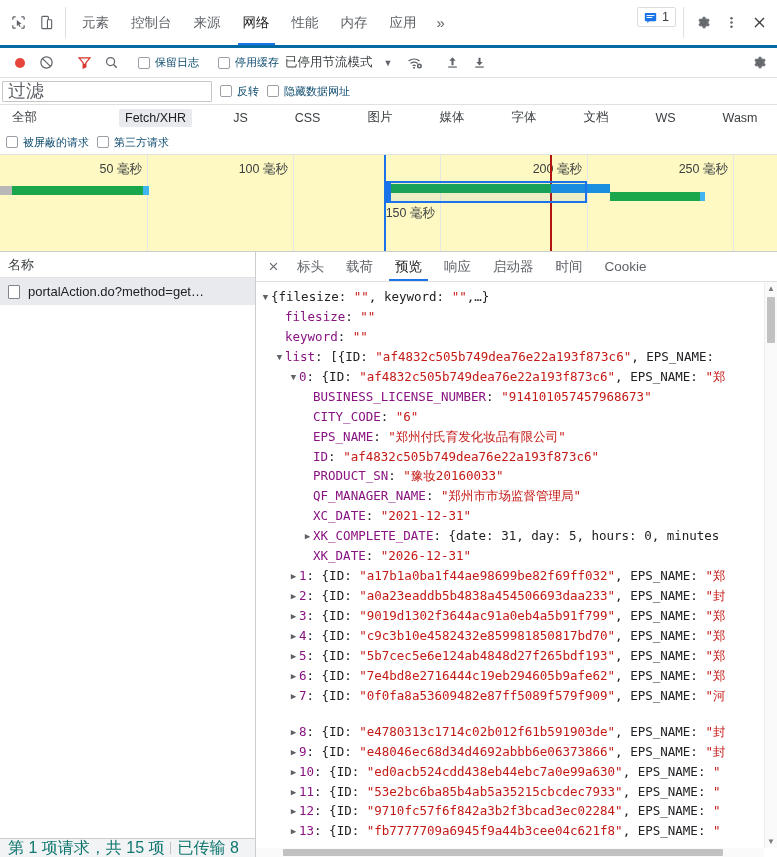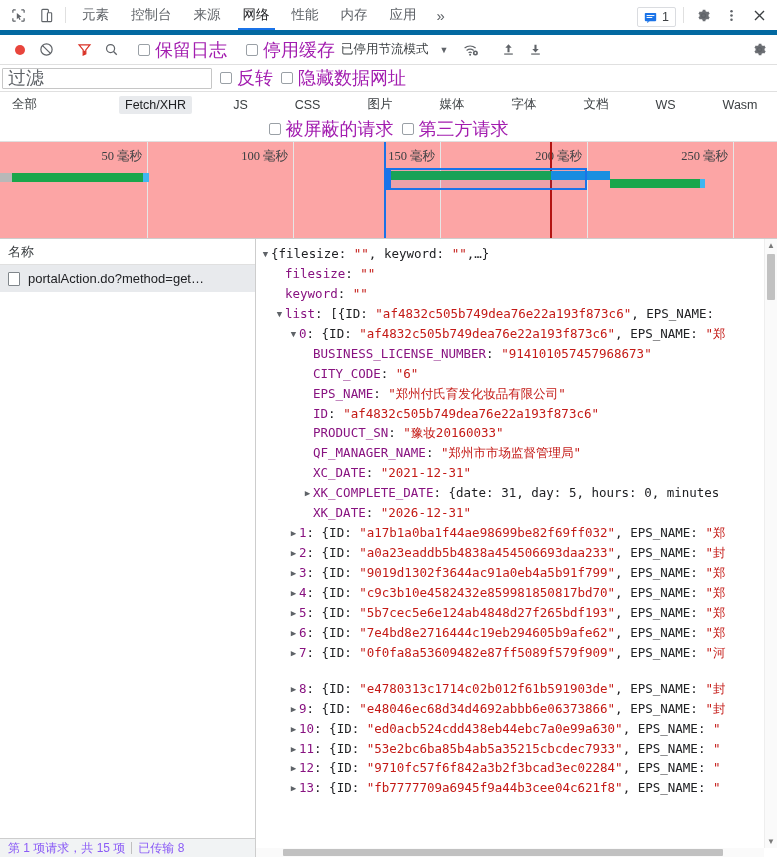--- a/index.html
+++ b/index.html
@@ -10,24 +10,24 @@
     background: #ffffff;
     font-family: "Liberation Sans", sans-serif;
     font-size: 12px;
     color: #3c4043;
     -webkit-font-smoothing: antialiased;
   }
   .devtools { width: 777px; height: 857px; display: flex; flex-direction: column; background:#fff; }
 
   
   .maintabs {
-    height: 35px; min-height:35px;
+    height: 48px; min-height:35px;
     display: flex; align-items: stretch;
     background: #ffffff;
-    border-bottom: 5px solid #0369a1;
+    border-bottom: 3px solid #0369a1;
     padding-left: 4px;
   }
   .tb-icon {
     width: 28px; display:flex; align-items:center; justify-content:center;
     cursor: pointer;
   }
   .vsep { width:1px; background:#e0e0e0; margin: 7px 5px; }
   .maintab {
     display:flex; align-items:center; justify-content:center;
     padding: 0 11px; font-size: 13.5px; color:#5f6368;
@@ -54,21 +54,21 @@
     display:flex; align-items:center;
     background:#ffffff; border-bottom:1px solid #e0e0e0;
     padding-left: 6px; gap: 0px;
   }
   .tb2 { width:27px; height:26px; display:flex;align-items:center;justify-content:center; cursor:pointer;}
   .chk { display:flex; align-items:center; gap:5px; cursor:pointer; white-space:nowrap; padding:0 6px 0 2px;}
   .chkbox {
     width:12px;height:12px;border:1px solid #9aa0a6; border-radius:2px; background:#fff;
     display:inline-block; flex:0 0 auto;
   }
-  .chk .lbl { font-size:18px; color:#a21caf; }
+  .chk .lbl { font-size:11px; color:#0c4a6e; }
   .plain-lbl { font-size:12.5px; color:#3c4043; white-space:nowrap; padding-right:2px;}
   .caret { font-size:9px; color:#5f6368; padding:0 9px; cursor:pointer; }
 
   
   .filterrow {
     height: 27px; min-height:27px;
     display:flex; align-items:center;
     border-bottom:1px solid #e0e0e0; background:#fff;
   }
   .filterinput {
@@ -79,35 +79,34 @@
   }
   .filterinput::placeholder { color:#5f6368; }
 
   
   .typerow {
     height: 25px; min-height:25px; display:flex; align-items:center;
     padding-left: 6px; background:#fff;gap:35px;
   }
   .typerow2 {
     height: 25px; min-height:25px; display:flex; align-items:center;
-    padding-left: 6px; background:#fff; border-bottom:1px solid #e0e0e0;justify-content:center;
+    padding-left: 6px; background:#fff; border-bottom:1px solid #e0e0e0;
   }
   .typechip {
     font-size:12.5px; color:#3c4043; padding: 2px 6px; border-radius:2px;
     cursor:pointer; white-space:nowrap;
   }
   .typechip.sel { background:#e8eaed; color:#202124; }
   .tsep { width:1px; height:14px; background:#e0e0e0; margin:0 3px; }
 
   
   .overview {
     height: 97px; min-height:97px; position: relative;
-    background:#fca5a5; border-bottom:1px solid #cdcdcd;
+    background:#fef9c3; border-bottom:1px solid #cdcdcd;
     overflow:hidden;
-    font-family:Liberation Serif, serif;
   }
   .ovl-ruler { position:absolute; left:0; top:0; right:0; height:96px; }
   .ovl-tick { position:absolute; top:0; bottom:0; width:1px; background:#e6e6e6; }
   .ovl-ticklabel {
     position:absolute; top:6px; font-size:12.5px; color:#3c4043;
     transform: translateX(-100%); padding-right:5px; white-space:nowrap;
   }
   .ovl-rows { position:absolute; left:0; right:0; top:27px; height:22px; }
   .bar { position:absolute; height:9px; border-radius:0; }
   .bar-green { background:#1aa64b; }
@@ -143,21 +142,21 @@
     padding-left:8px; background:#e8eaed; cursor:pointer;
     font-size:13px; color:#202124; white-space:nowrap; overflow:hidden;text-align:center;
   }
   .doc-icon {
     width:12px;height:14px;border:1px solid #80868b;border-radius:1px;background:#fff;
     flex:0 0 auto;
   }
   .statusbar-left {
     height:19px; min-height:19px; display:flex; align-items:center; gap:6px;
     border-top:1px solid #cdcdcd; background:#f1f3f4;
-    padding-left:8px; font-size:12px; color:#8b5cf6; white-space:nowrap; overflow:hidden;
+    padding-left:8px; font-size:16px; color:#0f766e; white-space:nowrap; overflow:hidden;
   }
   .sb-sep { width:1px; height:12px; background:#c0c0c0; }
 
   
   .detailpane { flex:1 1 auto; display:flex; flex-direction:column; min-width:0; background:#fff; }
   .detailtabs {
     height:30px; min-height:30px; display:flex; align-items:stretch;
     border-bottom:1px solid #e0e0e0; background:#fff; padding-left:4px;
   }
   .closex {
@@ -394,21 +393,21 @@
     </div>
   </div>
 
   <div class="overview">
     <div class="ovl-ruler" id="ovl-ruler">
         <div class="ovl-tick" style="left: 147px;"></div>
         <div class="ovl-ticklabel" style="left: 147px;">50 毫秒</div>
         <div class="ovl-tick" style="left: 293px;"></div>
         <div class="ovl-ticklabel" style="left: 293px;">100 毫秒</div>
         <div class="ovl-tick" style="left: 440px;"></div>
-        <div class="ovl-ticklabel" style="left: 440px;">150 毫秒</div>
+        <div class="ovl-ticklabel" style="left: 440px; margin-top: 44px;">150 毫秒</div>
         <div class="ovl-tick" style="left: 587px;"></div>
         <div class="ovl-ticklabel" style="left: 587px;">200 毫秒</div>
         <div class="ovl-tick" style="left: 733px;"></div>
         <div class="ovl-ticklabel" style="left: 733px;">250 毫秒</div>
         <div class="red-line" style="left: 550px;"></div>
         <div class="sel-line" style="left: 384px; top: 0px; bottom: 0px;"></div>
       </div>
     <div class="ovl-rows" id="ovl-rows">
         <div class="bar bar-grey" style="left: 0px; width: 28px; top: 4px;"></div>
         <div class="bar bar-green" style="left: 12px; width: 133px; top: 4px;"></div>
@@ -436,20 +435,48 @@
         </div>
       </div>
       <div class="statusbar-left">
         <span>第 1 项请求，共 15 项</span>
         <span class="sb-sep"></span>
         <span>已传输 8</span>
       </div>
     </div>
 
     <div class="detailpane">
+      <div class="detailtabs">
+        <div class="closex">
+          <svg width="11" height="11" viewBox="0 0 16 16">
+            <path d="M3 3l10 10M13 3L3 13" stroke="#5f6368" stroke-width="1.6"></path>
+          </svg>
+        </div>
+        <div class="dtab">
+            <span>标头</span>
+          </div>
+        <div class="dtab">
+            <span>载荷</span>
+          </div>
+        <div class="dtab sel">
+            <span>预览</span>
+          </div>
+        <div class="dtab">
+            <span>响应</span>
+          </div>
+        <div class="dtab">
+            <span>启动器</span>
+          </div>
+        <div class="dtab">
+            <span>时间</span>
+          </div>
+        <div class="dtab">
+            <span>Cookie</span>
+          </div>
+      </div>
 
       <div class="json-wrap">
         <div class="json" id="json-body">
             <div class="jl" style="padding-left: 0px;"><span class="arw">▼</span><span class="pun">{filesize: </span><span class="str">""</span><span class="pun">, keyword: </span><span class="str">""</span><span class="pun">,…}</span></div>
             <div class="jl" style="padding-left: 14px;"><span class="arw"></span><span class="key">filesize</span><span class="pun">: </span><span class="str">""</span></div>
             <div class="jl" style="padding-left: 14px;"><span class="arw"></span><span class="key">keyword</span><span class="pun">: </span><span class="str">""</span></div>
             <div class="jl" style="padding-left: 14px;"><span class="arw">▼</span><span class="key">list</span><span class="pun">: [{ID: </span><span class="str">"af4832c505b749dea76e22a193f873c6"</span><span class="pun">, EPS_NAME: </span></div>
             <div class="jl" style="padding-left: 28px;"><span class="arw">▼</span><span class="key-idx">0</span><span class="pun">: {ID: </span><span class="str">"af4832c505b749dea76e22a193f873c6"</span><span class="pun">, EPS_NAME: </span><span class="str">"郑</span></div>
             <div class="jl" style="padding-left: 42px;"><span class="arw"></span><span class="key">BUSINESS_LICENSE_NUMBER</span><span class="pun">: </span><span class="str">"914101057457968673"</span></div>
             <div class="jl" style="padding-left: 42px;"><span class="arw"></span><span class="key">CITY_CODE</span><span class="pun">: </span><span class="str">"6"</span></div>

